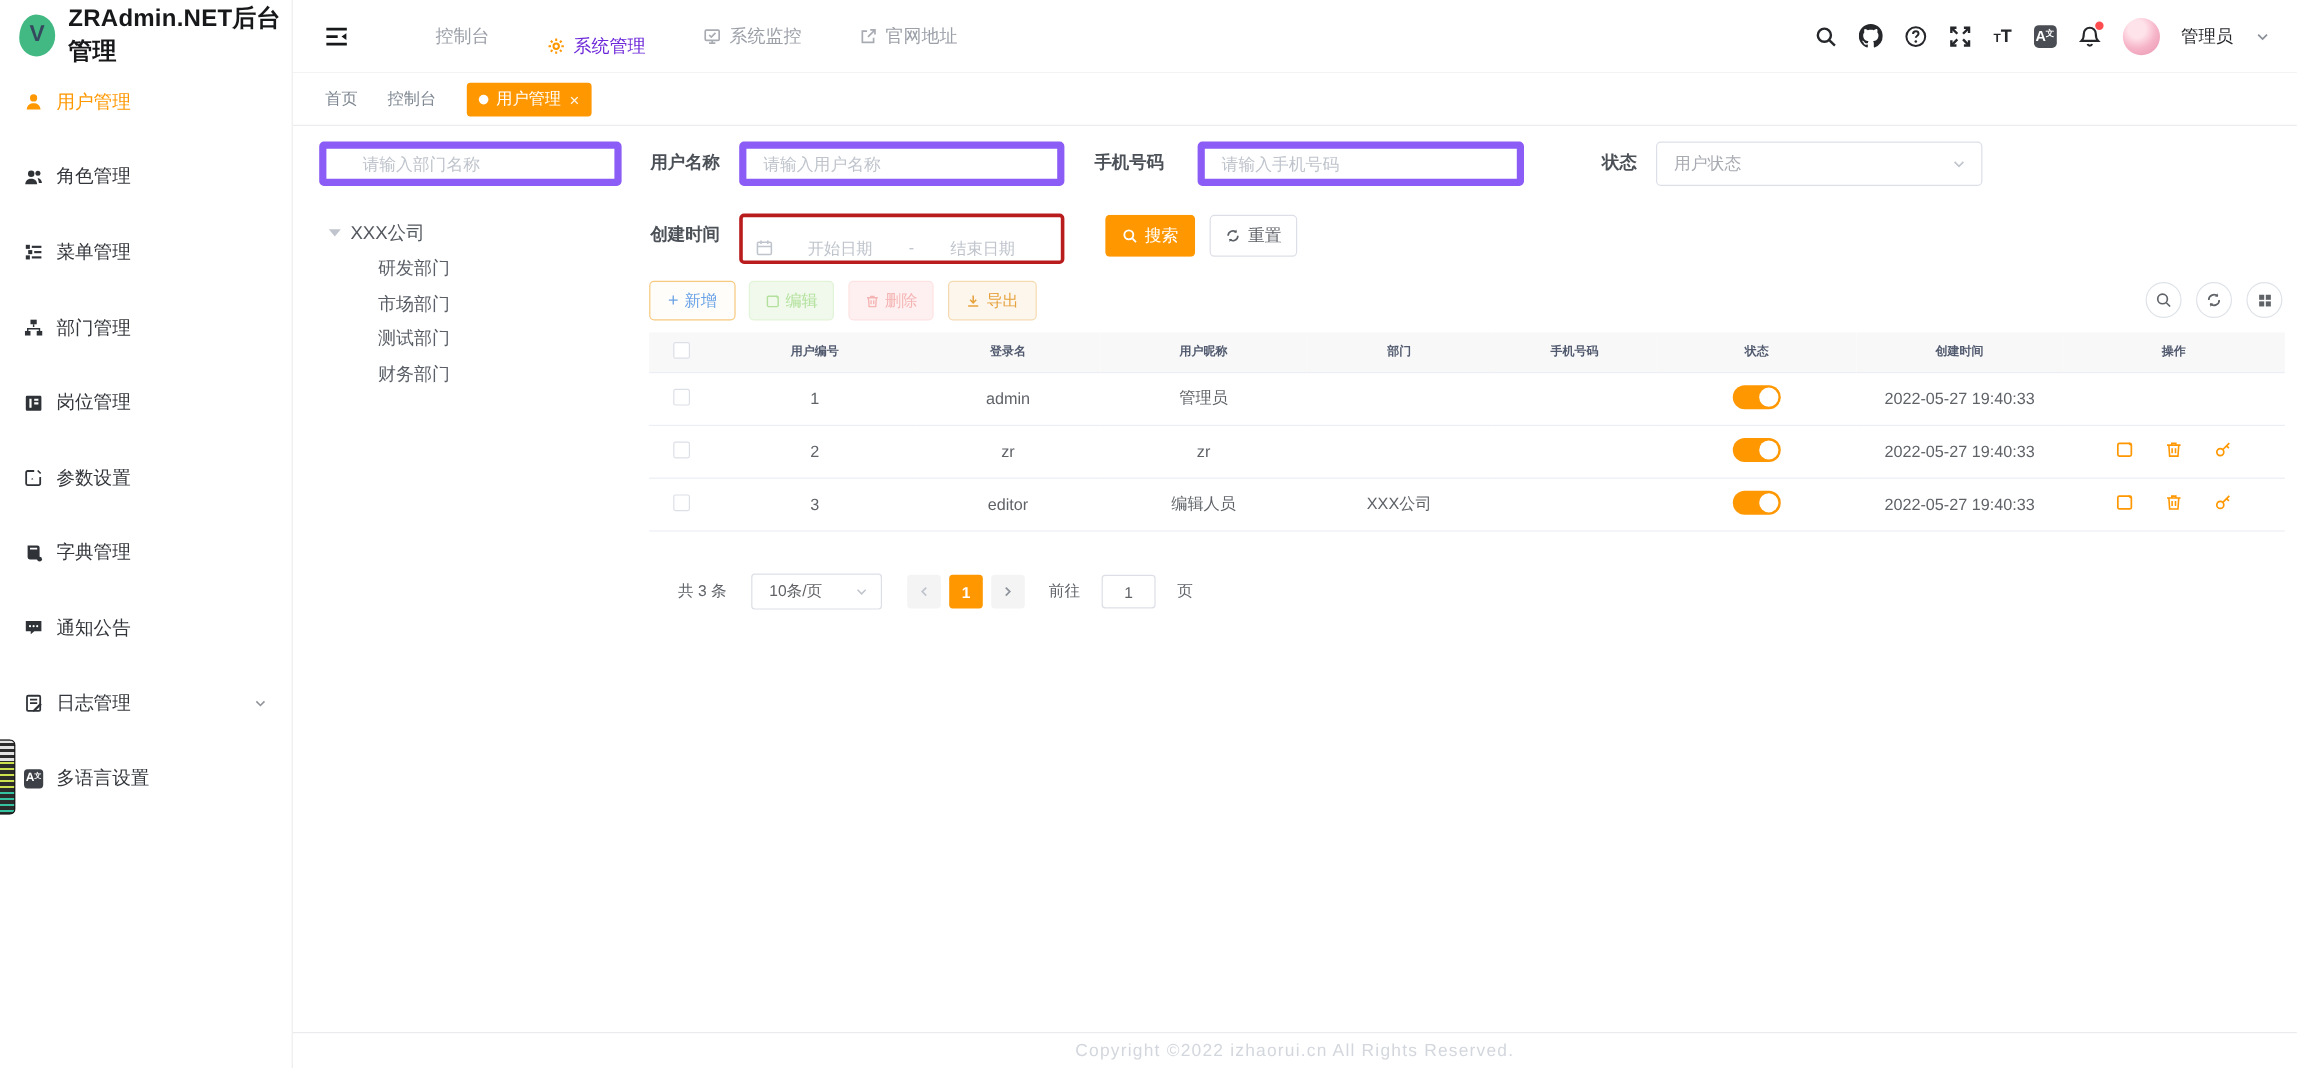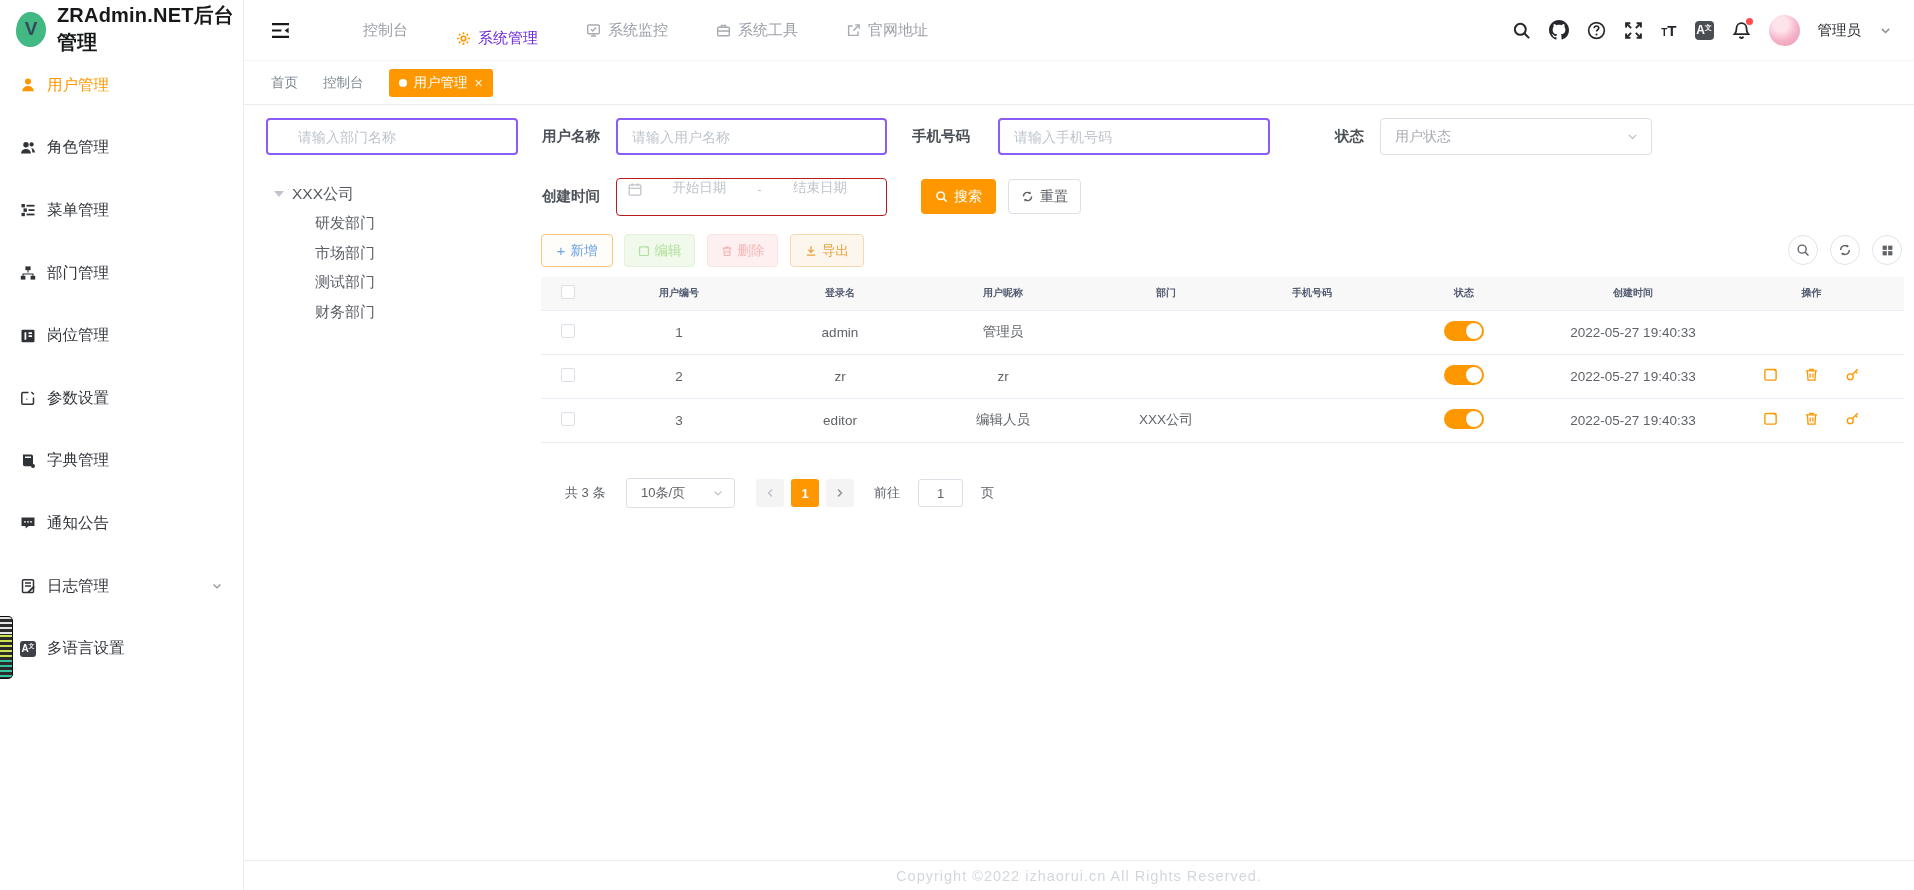--- a/index.html
+++ b/index.html
@@ -67,33 +67,33 @@
     border-bottom:1px solid #e9ebef; display:flex; align-items:center; padding-left:27px; gap:25px; }
   .tag-plain { font-size:13.5px; color:#7e8792; cursor:pointer; }
   .tag-active { height:28px; background:#ff9700; color:#fff; font-size:13.5px; border-radius:3px;
     display:flex; align-items:center; gap:7px; padding:0 10px; cursor:pointer; }
   .tag-dot { width:8px; height:8px; border-radius:50%; background:#fff; }
   .tag-x { font-size:14px; line-height:1; opacity:.9; cursor:pointer; }
 
   
   .content { position:absolute; left:244px; top:105px; right:0; bottom:0; background:#fff; }
 
-  .inp { border:2px solid #8b5cf6; border-radius:4px; background:#fff; height:37px;
+  .inp { border:6px solid #8b5cf6; border-radius:4px; background:#fff; height:37px;
     font-size:14px; color:#15803d; outline:none;
     font-family:"Liberation Sans","DejaVu Sans",sans-serif; }
   .inp::placeholder { color:#bfc4cc; }
   .f-label { font-size:14.5px; font-weight:bold; color:#4c5158; line-height:37px; text-align:right; }
 
   .sel { border:1px solid #dcdfe6; border-radius:4px; height:37px; display:flex; align-items:center;
     padding:0 12px 0 14px; cursor:pointer; }
   .sel .ph { color:#a8abb2; font-size:14px; flex:1; }
   .sel .sc { color:#c0c4cc; }
 
-  .daterange { border:1px solid #b91c1c; border-radius:4px; height:37px; display:flex;
-    align-items:flex-end; padding:18px 10px; cursor:pointer; }
+  .daterange { border:3px solid #b91c1c; border-radius:4px; height:37px; display:flex;
+    align-items:flex-start; padding:18px 10px; cursor:pointer; }
   .daterange .cal { color:#c0c4cc; flex:0 0 16px; }
   .daterange .d { flex:1; text-align:center; color:#bfc4cc; font-size:13.5px; }
   .daterange .sep { color:#bfc4cc; font-size:13.5px; padding:0 2px; }
 
   .btn { display:inline-flex; align-items:center; justify-content:center; gap:6px;
     border-radius:4px; font-size:14px; cursor:pointer; border:1px solid transparent;
     font-family:inherit; background:#fff; }
   .btn-search { background:#ff9700; color:#fff; height:35px; width:75px; }
   .btn-reset { border-color:#dcdfe6; color:#5c6066; height:35px; width:73px; }
 
@@ -256,27 +256,20 @@
         </svg>
       <span>系统管理</span>
     </div>
     <div class="nav-tab">
       <svg class="ti" width="15" height="15" viewBox="0 0 16 16" fill="none" stroke="currentColor" stroke-width="1.5">
           <rect x="1.8" y="2.2" width="12.4" height="9.2" rx="1"></rect>
           <path d="M8 11.4v2.1M5.2 13.8h5.6"></path>
           <path d="M5.3 6.6l1.9 1.9 3.7-3.8"></path>
         </svg>
       <span>系统监控</span>
-    </div>
-    <div class="nav-tab">
-      <svg class="ti" width="15" height="15" viewBox="0 0 16 16" fill="none" stroke="currentColor" stroke-width="1.5">
-          <rect x="1.8" y="4.6" width="12.4" height="9" rx="1"></rect>
-          <path d="M5.8 4.6V2.6h4.4v2M1.8 8.6h12.4"></path>
-        </svg>
-      <span>系统工具</span>
     </div>
     <div class="nav-tab">
       <svg class="ti" width="15" height="15" viewBox="0 0 16 16" fill="none" stroke="currentColor" stroke-width="1.5">
           <path d="M7 3.2H2.8v10h10V9"></path>
           <path d="M9.8 2h4.2v4.2M13.8 2.2L7.8 8.2"></path>
         </svg>
       <span>官网地址</span>
     </div>
   </nav>
   <div class="nav-right">

